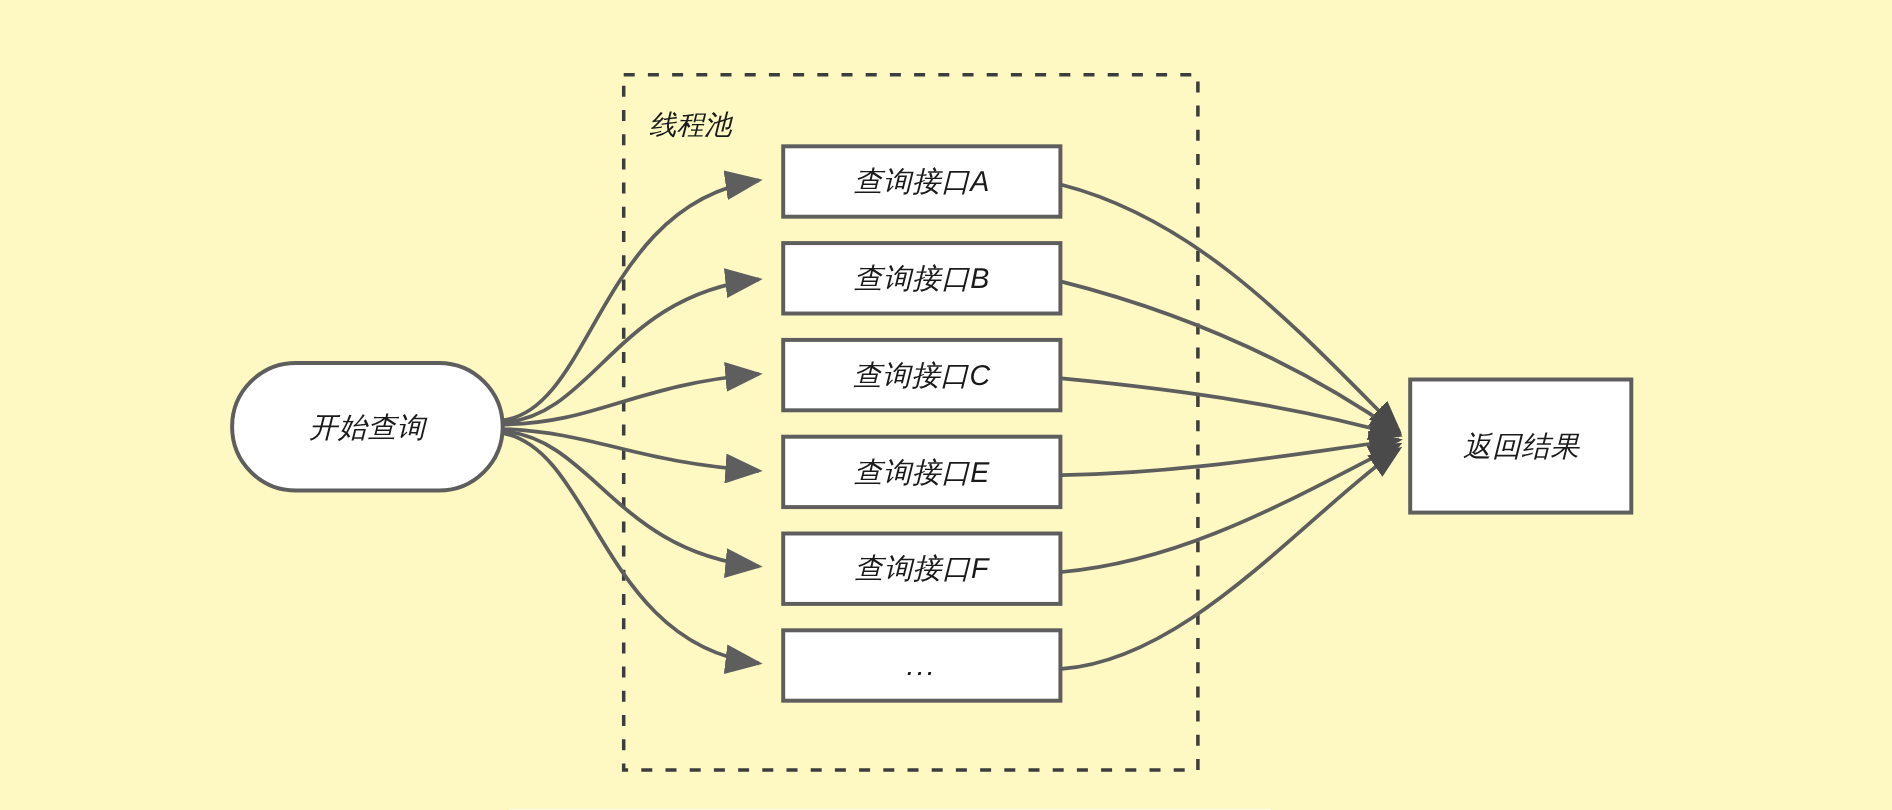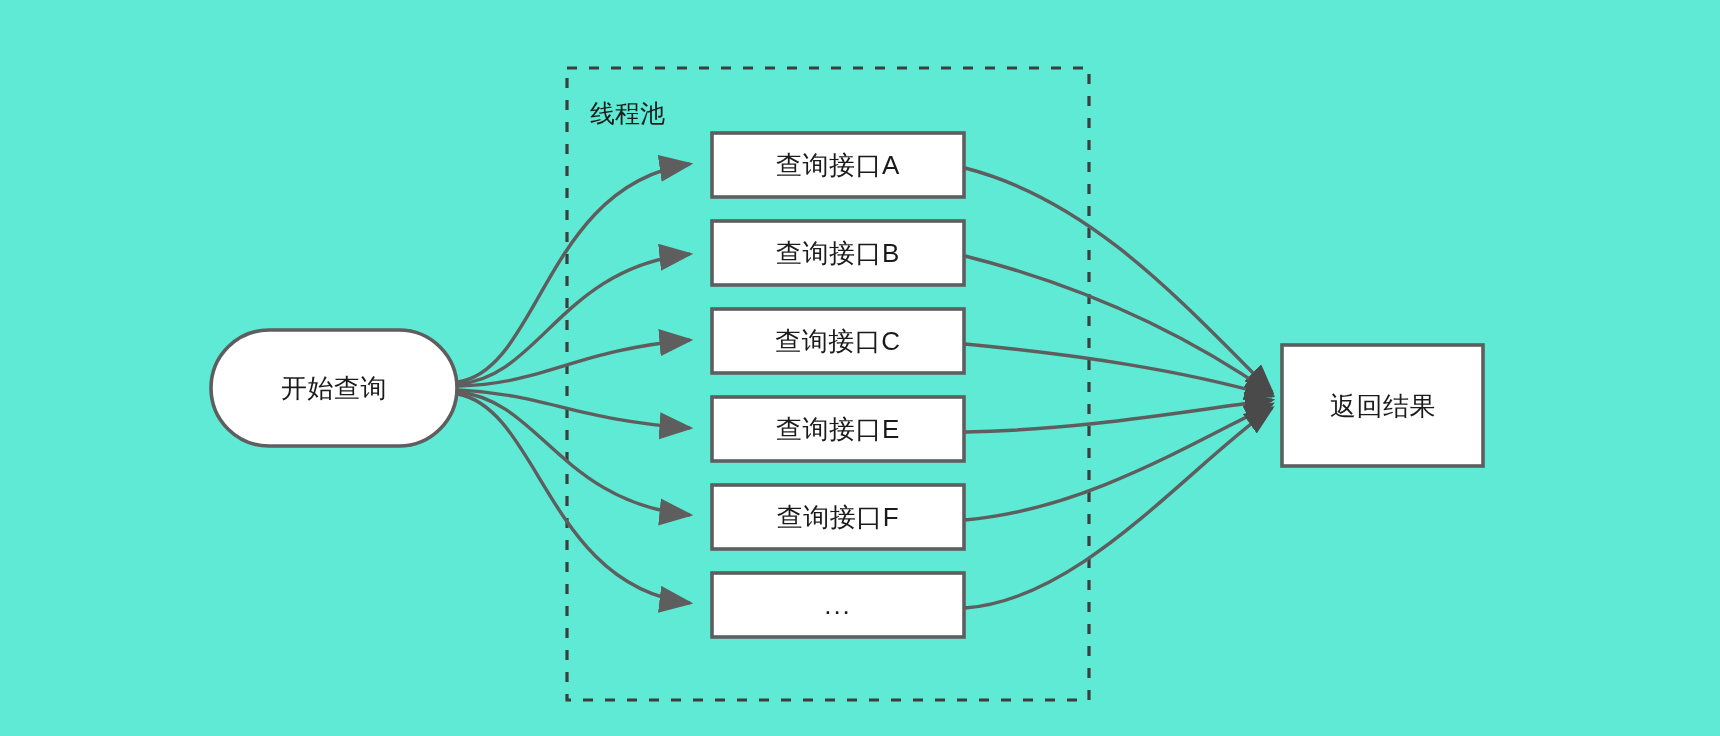--- a/index.html
+++ b/index.html
@@ -10,21 +10,22 @@
   body {
     width: 1720px;
     height: 736px;
     font-family: "Liberation Sans", "DejaVu Sans", sans-serif;
     overflow: hidden;
   }
   #diagram-root {
     position: relative;
     width: 1720px;
     height: 736px;
-    background: #5eead4;
+    background: #fef9c3;
+    font-style: italic;
   }
   svg.canvas {
     position: absolute;
     top: 0;
     left: 0;
     width: 1720px;
     height: 736px;
   }
   .node-label {
     font-family: "Liberation Sans", "DejaVu Sans", sans-serif;

